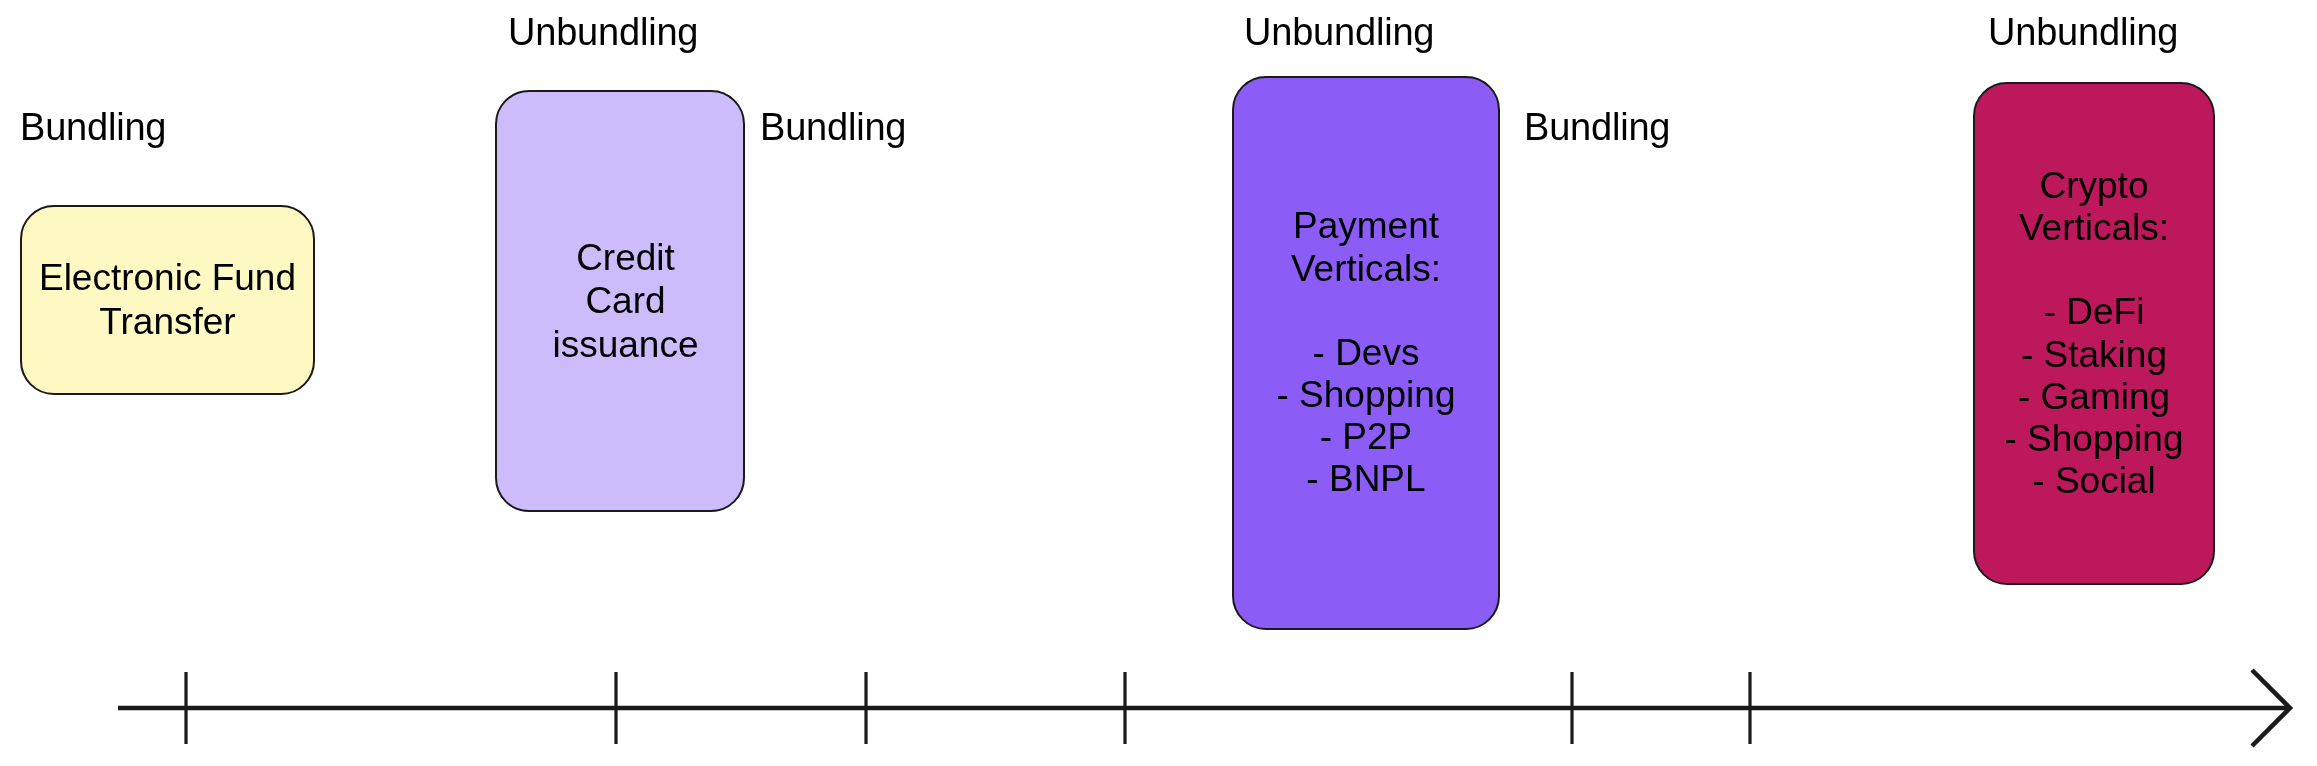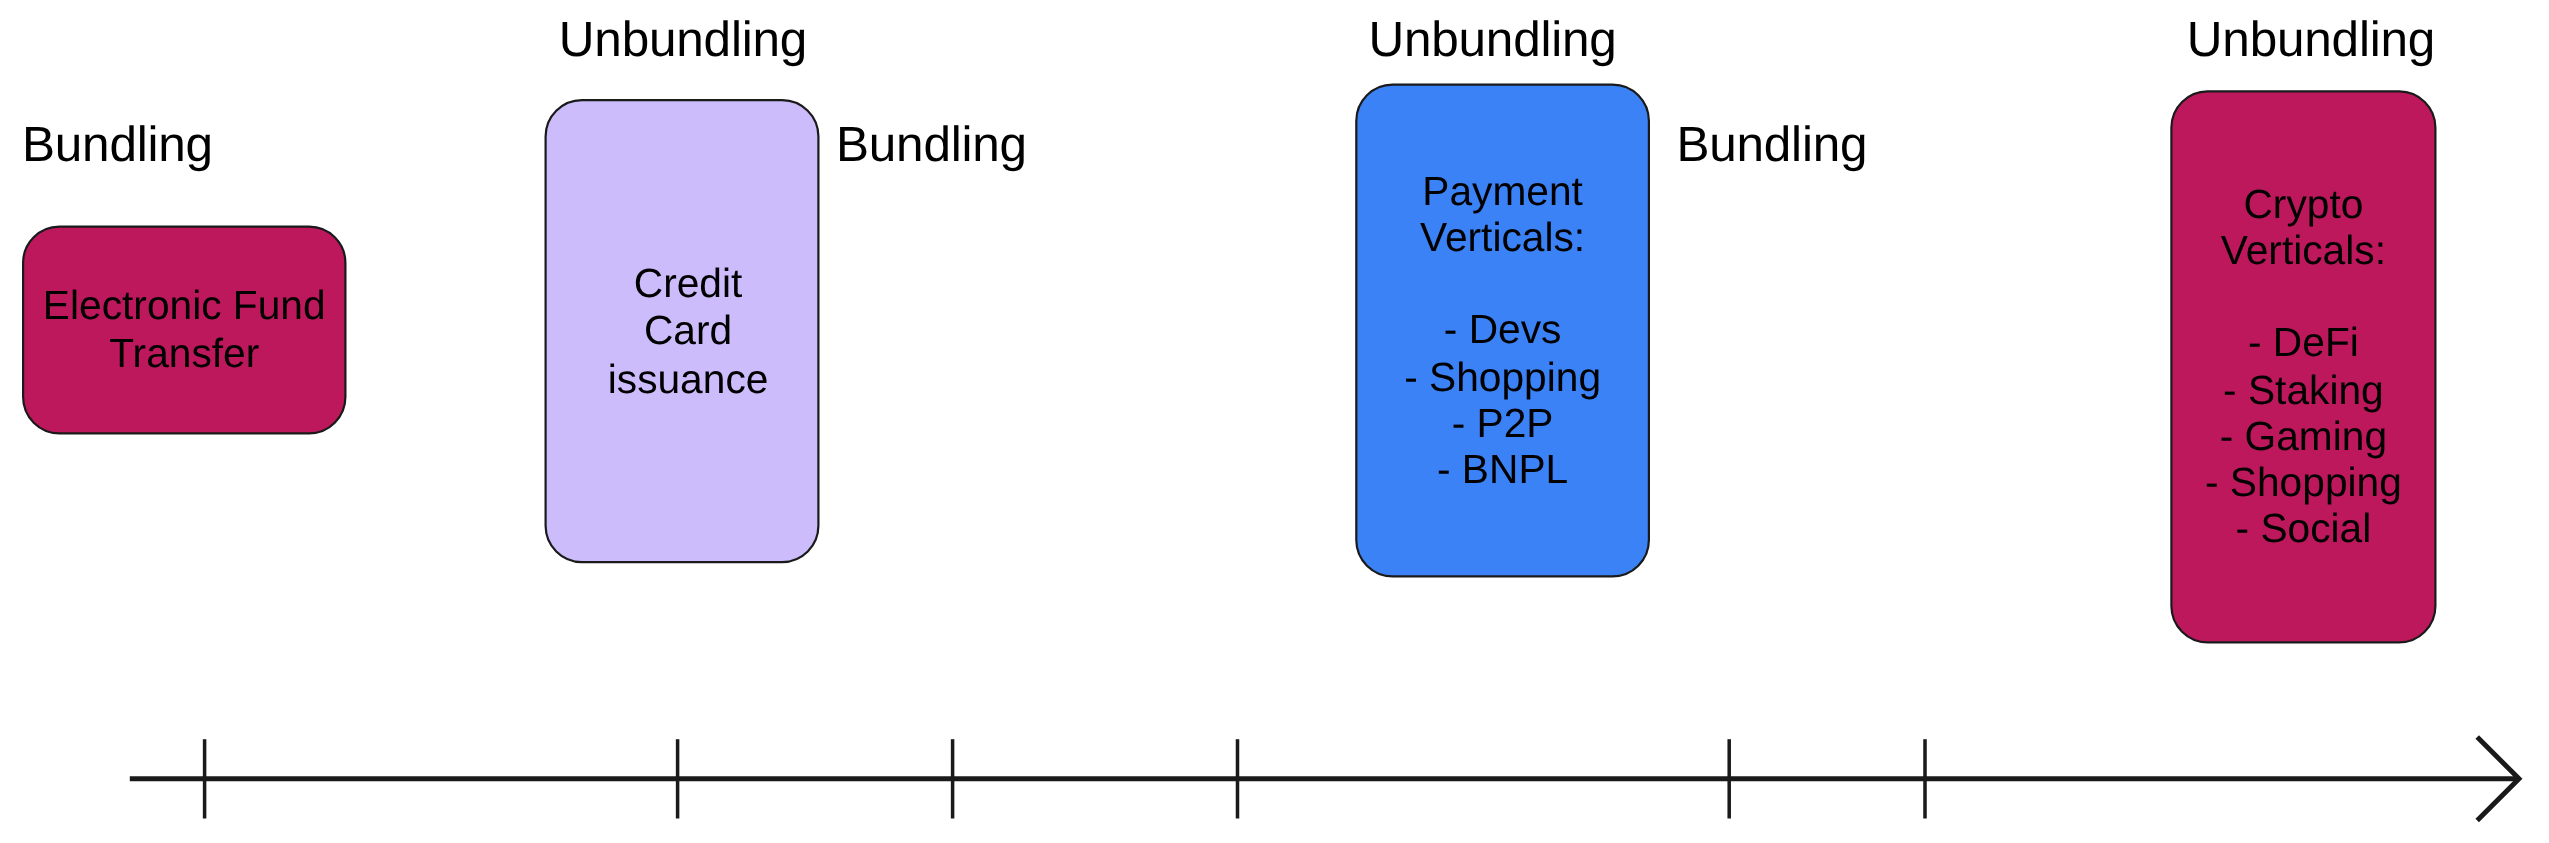--- a/index.html
+++ b/index.html
@@ -17,21 +17,21 @@
     position: relative;
     width: 2317px;
     height: 766px;
     background: #ffffff;
     overflow: hidden;
   }
 
   
   .phase-label {
     position: absolute;
-    font-size: 45px;
+    font-size: 38px;
     line-height: 1.0;
     color: #000000;
     white-space: nowrap;
     letter-spacing: -0.2px;
   }
 
   
   .node {
     position: absolute;
     box-sizing: border-box;
@@ -73,33 +73,33 @@
   <div class="phase-label" style="left:508px; top:13px;">Unbundling</div>
 
   <div class="phase-label" style="left:760px; top:108px;">Bundling</div>
 
   <div class="phase-label" style="left:1244px; top:13px;">Unbundling</div>
 
   <div class="phase-label" style="left:1524px; top:108px;">Bundling</div>
 
   <div class="phase-label" style="left:1988px; top:13px;">Unbundling</div>
 
-  <div class="node" style="left:20px; top:205px; width:295px; height:190px; background:#be185d;">
+  <div class="node" style="left:20px; top:205px; width:295px; height:190px; background:#fef9c3;">
     <div class="node-text">Electronic Fund
 Transfer</div>
   </div>
 
   <div class="node" style="left:495px; top:90px; width:250px; height:422px; background:#ccbcfb;padding-left:21px;">
     <div class="node-text">Credit
 Card
 issuance</div>
   </div>
 
 
-  <div class="node" style="left:1232px; top:76px; width:268px; height:449px; background:#3b82f6;">
+  <div class="node" style="left:1232px; top:76px; width:268px; height:554px; background:#8b5cf6;">
     <div class="node-text tight">Payment
 Verticals:
 
 - Devs
 - Shopping
 - P2P
 - BNPL</div>
   </div>
 
 

